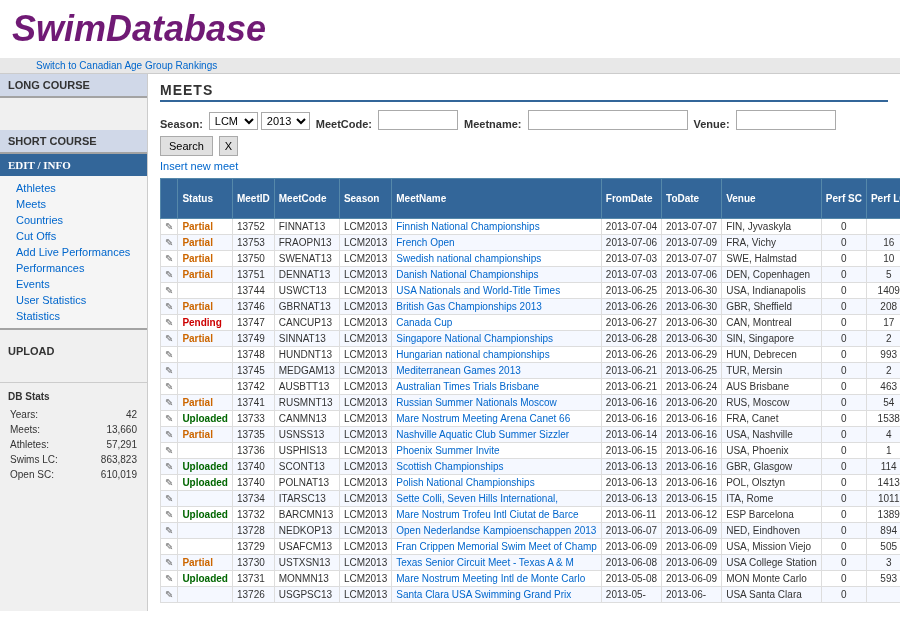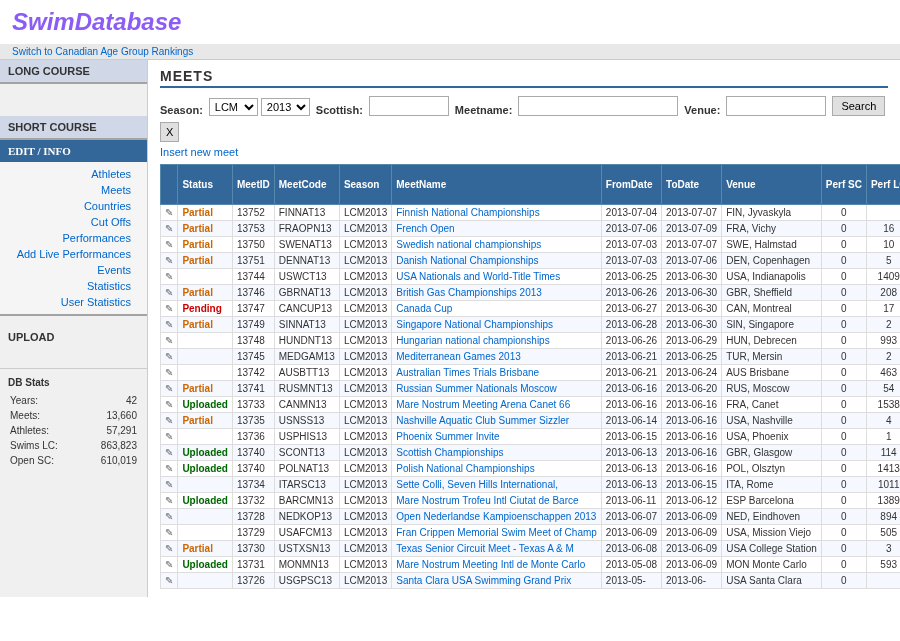--- a/index.html
+++ b/index.html
@@ -1,34 +1,34 @@
 <!DOCTYPE html>
 <html><head>
   <meta charset="utf-8">
   <style>
     * { box-sizing: border-box; margin: 0; padding: 0; }
     body { font-family: Arial, sans-serif; font-size: 11px; background: #fff; color: #333; }
     
     #header { padding: 8px 12px; background: #fff; }
-    #header h1 { font-size: 24px; font-style: italic; font-weight: bold; color: #8b5cf6; }
+    #header h1 { font-size: 36px; font-style: italic; font-weight: bold; color: #701a75; }
     
     #switch-link { font-size: 10px; color: #555; padding: 2px 12px; background: #e8e8e8; border-bottom: 1px solid #ccc; }
-    #switch-link a { color: #0066cc; text-decoration: none; }
+    #switch-link a { color: #0066cc; text-decoration: none; margin-left: 24px; }
     
     #layout { display: flex; }
     
     #sidebar { width: 148px; min-width: 148px; background: #f0f0f0; border-right: 1px solid #ccc; }
     
     .sidebar-section { border-bottom: 2px solid #a3a3a3; }
     .sidebar-section-header { padding: 5px 8px; font-weight: bold; font-size: 11px; cursor: pointer; }
     .sidebar-section-header.long-course { background: #d0d8e8; color: #333; }
     .sidebar-section-header.short-course { background: #d0d8e8; color: #333; margin-top: 32px; }
     .sidebar-section-header.edit-info { background: #336699; color: #fff; font-family: Liberation Serif, serif; }
     
-    .sidebar-menu { padding: 4px 0; background: #f5f5f5; text-align: right; }
+    .sidebar-menu { padding: 4px 0; background: #f5f5f5; }
     .sidebar-menu a { display: block; padding: 2px 16px; color: #0066cc; text-decoration: none; font-size: 11px; }
     
     .sidebar-upload { padding: 5px 8px; font-weight: bold; font-size: 11px; margin-top: 10px; }
     
     .db-stats { padding: 8px; background: #f0f0f0; font-size: 10px; margin-top: 20px; border-top: 1px solid #ccc; }
     .db-stats .db-stats-title { font-weight: bold; margin-bottom: 4px; }
     .db-stats table { width: 100%; }
     .db-stats td { padding: 1px 0; }
     .db-stats td:last-child { text-align: right; }
     
@@ -80,25 +80,25 @@
     <div class="sidebar-section">
       <div class="sidebar-section-header short-course">SHORT COURSE</div>
     </div>
     <div class="sidebar-section">
       <div class="sidebar-section-header edit-info">EDIT / INFO</div>
       <div class="sidebar-menu">
         <a>Athletes</a>
         <a>Meets</a>
         <a>Countries</a>
         <a>Cut Offs</a>
+        <a>Add Live Performances</a>
         <a>Performances</a>
-        <a>Add Live Performances</a>
         <a>Events</a>
+        <a>User Statistics</a>
         <a>Statistics</a>
-        <a>User Statistics</a>
       </div>
     </div>
     <div class="sidebar-upload">UPLOAD</div>
     <div class="db-stats">
       <div class="db-stats-title">DB Stats</div>
       <table>
         <tbody>
             <tr>
           <td>Years:</td>
           <td>42</td>
@@ -134,21 +134,21 @@
           <option>LCM</option>
           <option>SCM</option>
           <option>SCY</option>
         </select>
         <select class="filter-select">
           <option>2013</option>
           <option>2012</option>
           <option>2011</option>
         </select>
       </div>
-      <span class="filter-label">Scottish:</span>
+      <span class="filter-label">MeetCode:</span>
       <input class="filter-input" type="text" style="width: 80px;">
       <span class="filter-label">Meetname:</span>
       <input class="filter-input" type="text" style="width: 160px;">
       <span class="filter-label">Venue:</span>
       <input class="filter-input" type="text" style="width: 100px;">
       <button class="btn-search">Search</button>
       <button class="btn-x">X</button>
     </div>
 
     <a class="insert-link">Insert new meet</a>

